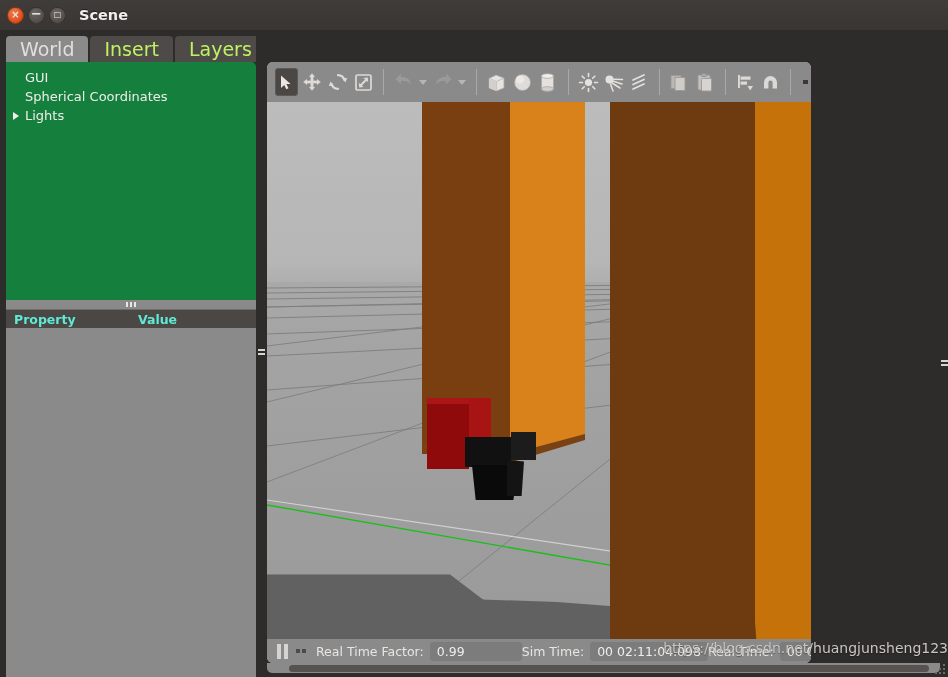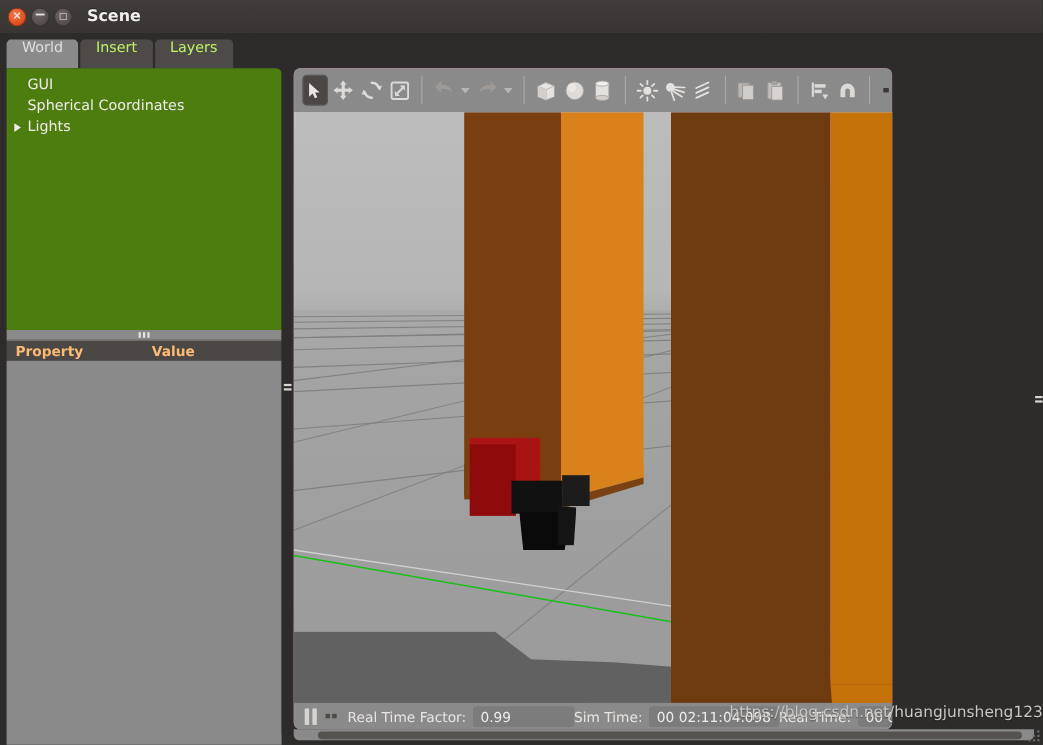--- a/index.html
+++ b/index.html
@@ -46,31 +46,31 @@
   #body { position: absolute; left: 0; top: 30px; width: 948px; height: 647px; background: #2e2c2b; }
 
   
   #left-panel {
     position: absolute; left: 6px; top: 5px;
     width: 250px; height: 633px;
   }
   #tabbar { position: relative; height: 27px; display: flex; align-items: flex-end; }
   .tab {
     height: 26px; padding: 0 14px;
-    display: flex; 
-    font-size: 13px; color: #e2dedb;
+    display: flex; align-items: center;
+    font-size: 19px; color: #e2dedb;
     background: #8a8a8a;
     border-radius: 4px 4px 0 0;
     margin-right: 2px;
   }
   .tab.inactive { background: #4d4a48; color: #bef264; }
   #tree-area {
     position: relative;
     height: 238px;
-    background: #4d7c0f;
+    background: #15803d;
     border-radius: 0 5px 0 0;
     padding: 6px 0 0 0;
     overflow: hidden;
   }
   .tree-row {
     display: flex; align-items: center;
     height: 19px;
     padding-left: 18px;
     font-size: 13px; color: #efece9;
   }
@@ -91,21 +91,21 @@
   #panel-grip {
     height: 9px; background: #8a8a8a;
     display: flex; align-items: center; justify-content: center;
   }
   #panel-grip .d { width: 2px; height: 5px; background: #e8e5e2; margin: 0 1px; }
 
   
   #prop-header {
     height: 19px; background: #4a4745;
     display: flex; align-items: center;
-    font-size: 12.5px; font-weight: bold; color: #fdba74;
+    font-size: 12.5px; font-weight: bold; color: #5eead4;
     border-top: 1px solid #6f6c6a;
   }
   #prop-header .col1 { width: 132px; padding-left: 8px; }
   #prop-header .col2 { }
   #prop-body {
     height: 357px; background: #8a8a8a;
     border-radius: 0 0 5px 5px;
   }
 
   

